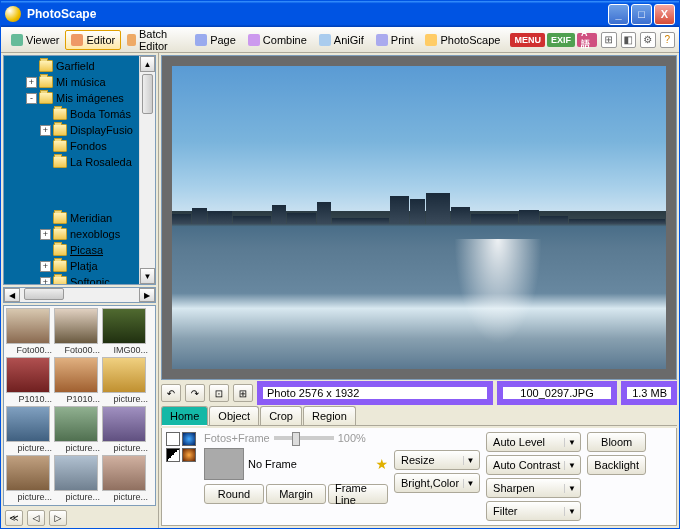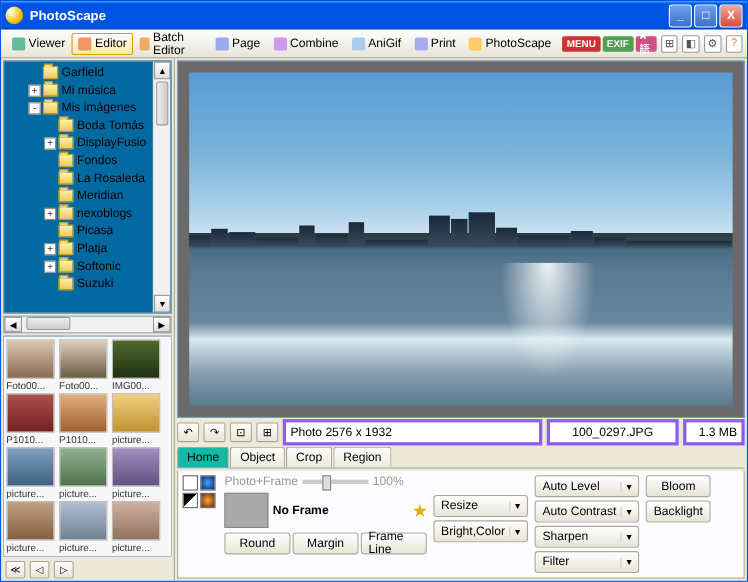--- a/index.html
+++ b/index.html
@@ -12,65 +12,65 @@
 .winbtn.min,.winbtn.max { background: linear-gradient(#6fa1e6,#3c6fd0); color: #fff; }
 .winbtn.close { background: linear-gradient(#f5a6a0,#d64b36); color: #fff; }
 .toolbar { height: 26px; background: linear-gradient(#fefefe,#e7e4d6); border-bottom: 1px solid #aca899; display: flex; align-items: center; padding: 0 4px; gap: 1px; }
 .tbtn { display: flex; align-items: center; gap: 3px; height: 20px; padding: 0 5px; border: 1px solid transparent; border-radius: 2px; cursor: pointer; font-size: 11px; }
 .tbtn.active { background: linear-gradient(#fff,#ffe8a6); border: 1px solid #e0a000; }
 .tbtn .ticon { width: 12px; height: 12px; }
 .toolbar-spacer { flex: 1; }
 .badge { height: 14px; padding: 0 4px; border-radius: 2px; color: #fff; font-size: 9px; font-weight: bold; display: flex; align-items: center; margin-left: 2px; }
 .badge.red { background: #d03030; }
 .badge.green { background: #50a050; }
-.badge.pink { background: #d05080; font-family: Liberation Mono, monospace; }
+.badge.pink { background: #d05080; }
 .sqbtn { width: 16px; height: 16px; margin-left: 3px; border: 1px solid #999; background: #fff; border-radius: 2px; display:flex; align-items:center; justify-content:center; font-size:10px; color:#555;}
 .content { flex: 1; display: flex; overflow: hidden; }
 .left { width: 158px; display: flex; flex-direction: column; border-right: 1px solid #aca899; }
 .tree { flex: 0 0 230px; background: #0369a1; border: 1px solid #7f9db9; margin: 2px; overflow: hidden; position: relative; font-size: 11px; }
 .tree-inner { padding: 2px 0 2px 2px; }
 .node { display: flex; align-items: center; height: 16px; white-space: nowrap; }
 .exp { width: 11px; height: 11px; border: 1px solid #8b8b8b; background: #fff; display: inline-flex; align-items: center; justify-content: center; font-size: 9px; line-height: 1; color: #333; margin-right: 2px; flex-shrink:0;}
 .exp.none { border:none; background:none; }
 .fold { width: 14px; height: 12px; background: linear-gradient(#fff2b8,#f0c850); border: 1px solid #c0a030; border-radius: 1px; margin-right: 3px; flex-shrink:0; }
 .fold:before { content:""; display:block; width:6px; height:2px; background:#f0d880; border:1px solid #c0a030; border-bottom:none; position:relative; top:-3px; }
 .node-label { overflow: hidden; text-overflow: clip; }
 .node.sel .node-label { background: #316ac5; color: #fff; padding: 0 2px; }
 .hscroll { height: 16px; background: #ece9d8; border: 1px solid #7f9db9; margin: 0 2px 2px 2px; display:flex; align-items:center;}
 .hscroll .arrow { width:16px; height:14px; background:linear-gradient(#fff,#ddd); border:1px solid #999; display:flex;align-items:center;justify-content:center;font-size:8px;}
 .hscroll .track { flex:1; background:#f0f0f0; height:14px; position:relative;}
 .hscroll .thumb { position:absolute; left:4px; width:40px; height:12px; top:0; background:linear-gradient(#eee,#ccc); border:1px solid #999; border-radius:2px;}
 .thumbs { flex: 1; background: #f7f7f7; border: 1px solid #7f9db9; margin: 0 2px 2px 2px; overflow-y: auto; overflow-x: hidden; padding: 2px; }
 .trow { display: flex; gap: 2px; margin-bottom: 2px; }
-.thumb-item { width: 46px; text-align: left; }
+.thumb-item { width: 46px; text-align: right; }
 .timg { width: 44px; height: 36px; border: 1px solid #bbb; background: #ccc; }
 .tname { font-size: 9px; overflow: hidden; white-space: nowrap; text-overflow: ellipsis; margin-top: 1px; color: #333; }
 .bottom-pager { height: 20px; display: flex; align-items: center; padding: 0 4px; gap: 4px; }
 .pgbtn { width: 18px; height: 16px; border: 1px solid #aca899; background: linear-gradient(#fff,#e7e4d6); border-radius: 2px; display:flex;align-items:center;justify-content:center;font-size:9px;}
 .right { flex: 1; display: flex; flex-direction: column; padding: 2px; gap: 2px; }
 .canvas { flex: 1; background: #6a6a6a; border: 1px solid #7f9db9; display: flex; align-items: center; justify-content: center; overflow: hidden; }
 .photo { width: 96%; height: 94%; background: linear-gradient(to bottom, #5a9bd4 0%, #7ab4dc 25%, #a8d0ea 40%, #c8e0f0 48%, #2a3a42 48%, #3a4a52 52%, #4a6e88 53%, #5a7a92 60%, #6888a0 75%, #d8e8f0 80%, #88a0b0 90%, #5a7890 100%); position: relative; overflow: hidden; }
 .skyline { position:absolute; left:0; right:0; top:42%; height:10%; display:flex; align-items:flex-end; }
 .bld { background: linear-gradient(#1a2a3a,#3a4a5a); margin-right:1px;}
 .sparkle { position:absolute; right:25%; bottom:8%; width:18%; height:35%; background: radial-gradient(ellipse at top,rgba(255,255,255,0.9),rgba(255,255,255,0) 70%);}
 .infobar { height: 22px; display: flex; align-items: center; gap: 4px; }
 .infobar .ibtn { width: 20px; height: 18px; border: 1px solid #aca899; background: linear-gradient(#fff,#e7e4d6); border-radius: 2px; display:flex;align-items:center;justify-content:center;font-size:10px;}
-.fld { height: 24px; border: 3px solid #8b5cf6; background: #fff; padding: 0 4px; display: flex; align-items: center; }
+.fld { height: 24px; border: 6px solid #8b5cf6; background: #fff; padding: 0 4px; display: flex; align-items: center; }
 .tabs-row { display: flex; height: 20px; border-bottom: 1px solid #aca899; align-items: flex-end; }
 .tab { padding: 3px 8px; border: 1px solid #aca899; border-bottom: none; background: linear-gradient(#fdfdfd,#ece9d8); border-radius: 3px 3px 0 0; margin-right: 1px; font-size: 11px; position:relative;}
 .tab.active { background: #14b8a6; z-index:1; top:1px; border-bottom:1px solid #fcfcfe;}
 .controls { background: #fcfcfe; border: 1px solid #aca899; border-top:none; padding: 4px; display: flex; gap: 6px; flex:0 0 88px;}
 .col1 { width: 32px; display:flex; flex-direction:column; gap:2px;}
 .swatch { width:14px; height:14px; border:1px solid #666;}
 .swatch-row { display:flex; gap:2px;}
 .col2 { flex:0 0 150px; display:flex; flex-direction:column; gap:4px;}
 .pf-row { display:flex; align-items:center; gap:4px;}
 .slider { width:60px; height:4px; background:#ccc; position:relative;}
 .slider:after { content:""; position:absolute; left:30%; top:-4px; width:6px; height:12px; background:#ddd; border:1px solid #888;}
-.frame-prev { display:flex; align-items:center; gap:4px;font-weight:bold;}
+.frame-prev { display:flex; align-items:center; gap:4px;}
 .fprev { width:40px; height:32px; background:#aaa; border:1px solid #888;}
 .btn-row { display:flex; gap:2px;}
 .col3,.col4,.col5 { display:flex; flex-direction:column; gap:3px; }
 .dbtn { height: 20px; border: 1px solid #aca899; background: linear-gradient(#fff,#e7e4d6); border-radius: 3px; padding: 0 6px; display: flex; align-items: center; justify-content: center; font-size: 11px; min-width: 60px; }
 .dbtn.drop { justify-content:space-between; padding-right:2px;}
 .dbtn .darrow { width:14px; border-left:1px solid #ccc; text-align:center; font-size:8px; margin-left:4px;}
 .star { color:#e0b000; font-size:14px;}
 .disabled-text { color:#999;}
 
 .tree-vsb { position:absolute; right:0; top:0; bottom:0; width:16px; background:#f0f0f0; border-left:1px solid #ddd;}
@@ -175,31 +175,31 @@
             <div class="node" style="padding-left: 34px;">
               <span class="exp none"></span>
               <span class="fold"></span>
               <span class="node-label">Fondos</span>
             </div>
             <div class="node" style="padding-left: 34px;">
               <span class="exp none"></span>
               <span class="fold"></span>
               <span class="node-label">La Rosaleda</span>
             </div>
-            <div class="node" style="padding-left: 34px;">
+            <div class="node" style="padding-left: 34px; margin-top: 40px;">
               <span class="exp none"></span>
               <span class="fold"></span>
               <span class="node-label">Meridian</span>
             </div>
             <div class="node" style="padding-left: 34px;">
               <span class="exp">+</span>
               <span class="fold"></span>
               <span class="node-label">nexoblogs</span>
             </div>
-            <div class="node" style="padding-left: 34px;">
+            <div class="node" style="padding-left: 34px; text-decoration: underline;">
               <span class="exp none"></span>
               <span class="fold"></span>
               <span class="node-label">Picasa</span>
             </div>
             <div class="node" style="padding-left: 34px;">
               <span class="exp">+</span>
               <span class="fold"></span>
               <span class="node-label">Platja</span>
             </div>
             <div class="node" style="padding-left: 34px;">
@@ -340,21 +340,21 @@
             <div class="swatch" style="background:radial-gradient(#4af,#026)"></div>
           </div>
           <div class="swatch-row">
             <div class="swatch" style="background:linear-gradient(135deg,#000 50%,#fff 50%)"></div>
             <div class="swatch" style="background:radial-gradient(#fa4,#620)"></div>
           </div>
         </div>
 
         <div class="col2">
           <div class="pf-row">
-            <span class="disabled-text">Photo+Frame</span>
+            <span class="disabled-text">Fotos+Frame</span>
             <div class="slider"></div>
             <span class="disabled-text">100%</span>
           </div>
           <div class="frame-prev">
             <div class="fprev"></div>
             <span>No Frame</span>
             <span style="flex:1"></span>
             <span class="star">★</span>
           </div>
           <div class="btn-row">

